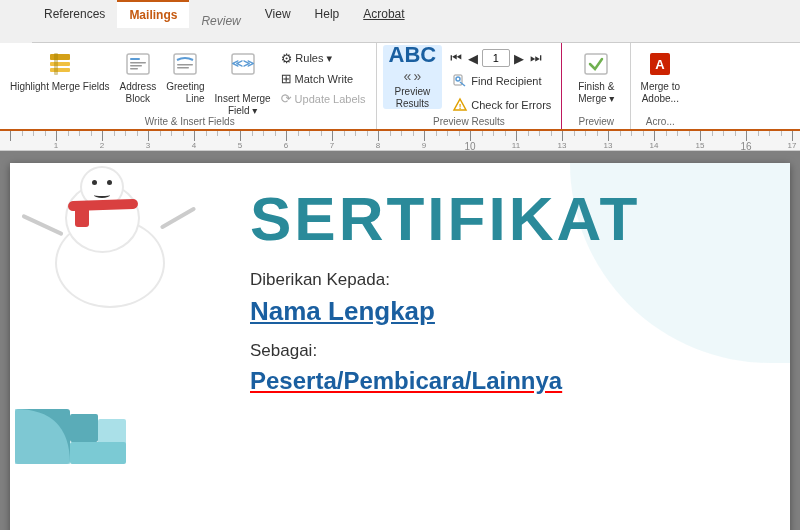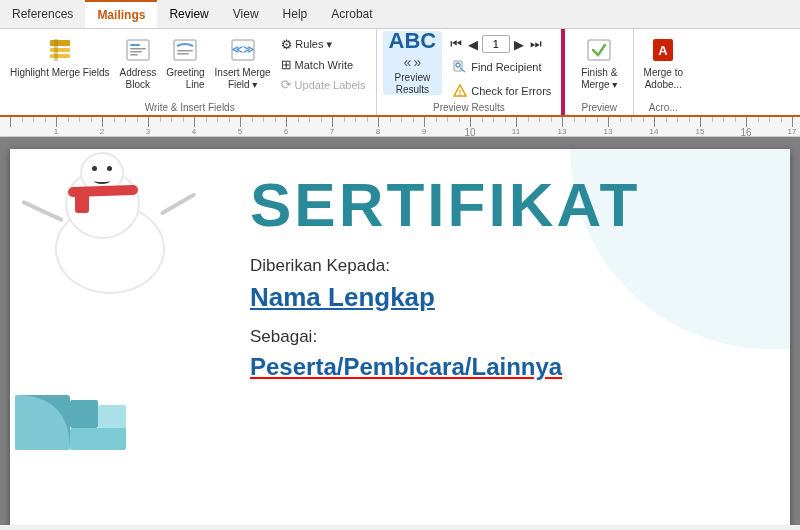--- a/index.html
+++ b/index.html
@@ -4,27 +4,27 @@
   <style>
     * { margin: 0; padding: 0; box-sizing: border-box; }
     body { width: 800px; height: 530px; overflow: hidden; font-family: 'Segoe UI', Arial, sans-serif; background: #f0f0f0; }
     .ribbon-tab { padding: 4px 12px; font-size: 12px; cursor: pointer; color: #333; height: 28px; display: flex; align-items: center; }
     .ribbon-tab.active { background: white; color: #c55a11; border-top: 2px solid #c55a11; font-weight: 600; }
   </style>
 </head>
 <body>
 
 <div>
-  <div style="display:flex; background:#f0f0f0; border-bottom: 1px solid #ccc;">
+  <div style="display:flex; background:#f0f0f0; border-bottom: 1px solid #ccc; margin-left: 32px;">
     <div class="ribbon-tab" style="font-size:12px; padding: 5px 12px; cursor:pointer; color:#333; height:28px; display:flex; align-items:center;">References</div>
     <div class="ribbon-tab active" style="font-size:12px; padding: 5px 12px; cursor:pointer; color:#c55a11; font-weight:600; background:white; border-top:2px solid #c55a11; height:28px; display:flex; align-items:center;">Mailings</div>
-    <div class="ribbon-tab" style="font-size:12px; padding: 5px 12px; cursor:pointer; color:#000000; height:28px; display:flex; align-items:center;">Review</div>
+    <div class="ribbon-tab" style="font-size:12px; padding: 5px 12px; cursor:pointer; color:#737373; height:42px; display:flex; align-items:center;font-style:italic;">Review</div>
     <div class="ribbon-tab" style="font-size:12px; padding: 5px 12px; cursor:pointer; color:#333; height:28px; display:flex; align-items:center;">View</div>
     <div class="ribbon-tab" style="font-size:12px; padding: 5px 12px; cursor:pointer; color:#333; height:28px; display:flex; align-items:center;">Help</div>
-    <div class="ribbon-tab" style="font-size:12px; padding: 5px 12px; cursor:pointer; color:#333; height:28px; display:flex; align-items:center;">Acrobat</div>
+    <div class="ribbon-tab" style="font-size:12px; padding: 5px 12px; cursor:pointer; color:#333; height:28px; display:flex; align-items:center;text-decoration:underline;">Acrobat</div>
   </div>
 </div>
 
 <div style="background:white; border-bottom:2px solid #c55a11; display:flex; align-items:stretch; height:88px; padding:0 4px;">
 
   <div style="display:flex; flex-direction:column; border-right:1px solid #d0d0d0; padding:2px 6px 18px 2px; position:relative; min-width:220px;">
     <div style="display:flex; align-items:flex-start; height:68px; gap:2px;">
 
       <div style="display:flex;flex-direction:column;align-items:center;padding:3px 4px;cursor:pointer;border-radius:3px;min-width:44px;">
         <div style="width:32px;height:32px;display:flex;align-items:center;justify-content:center;">
@@ -64,42 +64,42 @@
         <span style="font-size:10px;color:#333;text-align:right;line-height:1.2;margin-top:1px;">Greeting<br>Line</span>
       </div>
 
       <div style="display:flex;flex-direction:column;align-items:center;padding:3px 4px;cursor:pointer;border-radius:3px;min-width:50px;">
         <div style="width:32px;height:32px;display:flex;align-items:center;justify-content:center;">
           <svg width="28" height="28" viewBox="0 0 28 28">
             <rect x="3" y="4" width="22" height="20" rx="2" fill="#fff" stroke="#bbb" stroke-width="1.5"></rect>
             <text x="14" y="17" text-anchor="middle" font-size="11" fill="#5b9bd5" font-weight="bold">≪≫</text>
           </svg>
         </div>
-        <span style="font-size:10px;color:#333;text-align:center;line-height:1.2;margin-top:1px;">Insert Merge<br>Field ▾</span>
+        <span style="font-size:10px;color:#333;text-align:center;line-height:1.2;margin-top:13px;">Insert Merge<br>Field ▾</span>
       </div>
 
       <div style="display:flex;flex-direction:column;justify-content:flex-start;gap:1px;padding-top:4px;">
         <div style="display:flex;align-items:center;gap:3px;padding:2px 4px;cursor:pointer;border-radius:2px;font-size:11px;color:#333;">
           <span style="font-size:13px;">⚙</span>
           <span>Rules ▾</span>
         </div>
         <div style="display:flex;align-items:center;gap:3px;padding:2px 4px;cursor:pointer;border-radius:2px;font-size:11px;color:#333;">
           <span style="font-size:13px;">⊞</span>
           <span>Match Write</span>
         </div>
         <div style="display:flex;align-items:center;gap:3px;padding:2px 4px;cursor:pointer;border-radius:2px;font-size:11px;color:#aaa;">
           <span style="font-size:13px;">⟳</span>
           <span>Update Labels</span>
         </div>
       </div>
     </div>
     <span style="font-size:10px;color:#666;text-align:center;position:absolute;bottom:2px;left:0;right:0;">Write &amp; Insert Fields</span>
   </div>
 
-  <div style="display:flex;flex-direction:column;border-right:4px solid #be185d;padding:2px 6px 18px 6px;position:relative;min-width:180px;">
+  <div style="display:flex;flex-direction:column;border-right:1px solid #be185d;padding:2px 6px 18px 6px;position:relative;min-width:180px;">
     <div style="display:flex;align-items:flex-start;height:68px;gap:6px;">
 
       <div style="display:flex;flex-direction:column;align-items:center;padding:3px 6px;cursor:pointer;border-radius:3px;background:#ddeeff;min-width:56px;height:64px;justify-content:center;">
         <div style="display:flex;flex-direction:column;align-items:center;">
           <span style="font-size:22px;font-weight:bold;color:#1a5fa0;line-height:1;">ABC</span>
           <div style="display:flex;gap:2px;margin-top:2px;">
             <span style="font-size:14px;color:#555;">«</span>
             <span style="font-size:14px;color:#555;">»</span>
           </div>
         </div>

